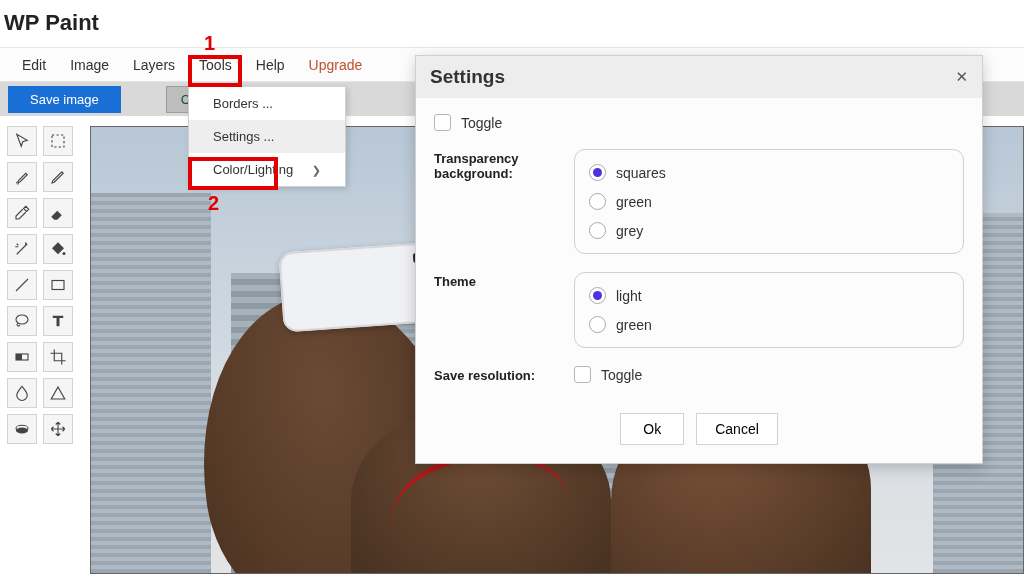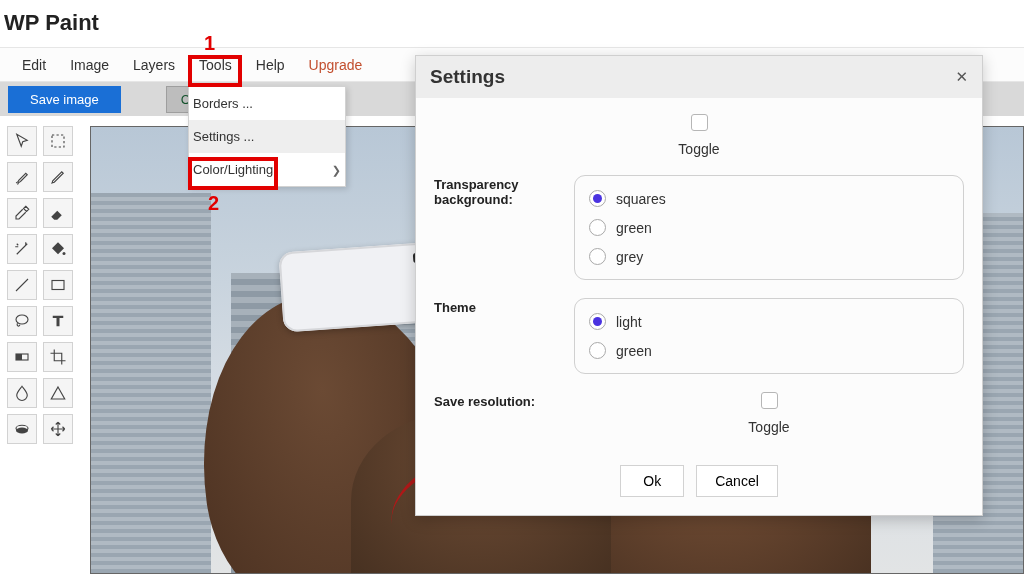--- a/index.html
+++ b/index.html
@@ -171,21 +171,21 @@
   .dropdown {
     position: absolute;
     left: 188px; top: 86px;
     width: 158px;
     background: #fff;
     border: 1px solid #d2d2d2;
     box-shadow: 2px 2px 6px rgba(0,0,0,.15);
     z-index: 10;
   }
   .dd-item {
-    padding: 9px 4px;
+    padding: 9px 24px;
     font-size: 13px;
     display: flex; align-items: flex-end; justify-content: space-between;
     cursor: pointer;
   }
   .dd-item:hover, .dd-item.hover { background: #eee; }
   .dd-caret { color: #666; font-size: 11px; }
 
   
   .dialog {
     position: absolute;
@@ -206,21 +206,21 @@
   .dialog-body { padding: 16px 18px 18px 18px; }
   .form-row { display: flex; margin-bottom: 18px; }
   .form-label {
     width: 140px;
     font-size: 13px;
     font-weight: 700;
     color: #222;
     padding-top: 2px;
   }
   .form-control { flex: 1; }
-  .checkbox-row { display: flex; align-items: center; gap: 10px; flex-direction: column; }
+  .checkbox-row { display: flex; align-items: center; gap: 10px; }
   .chk {
     width: 17px; height: 17px;
     border: 1px solid #b6b6b6;
     border-radius: 3px;
     background: #fff;
     cursor: pointer;
   }
   .radio-group {
     border: 1px solid #d0d0d0;
     border-radius: 11px;

